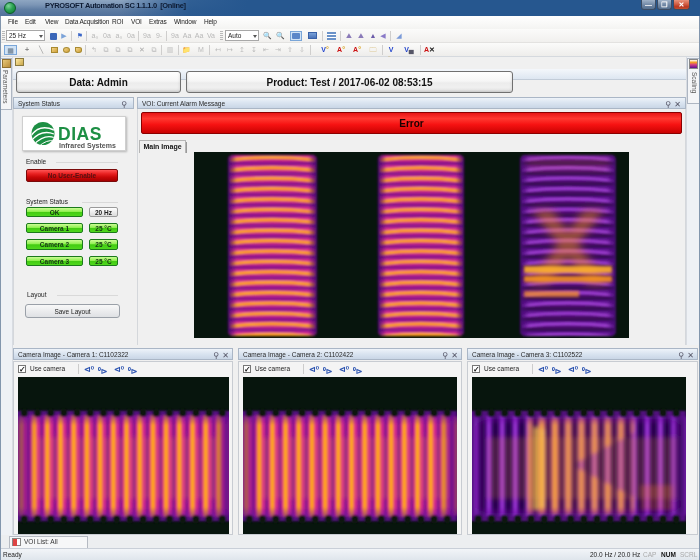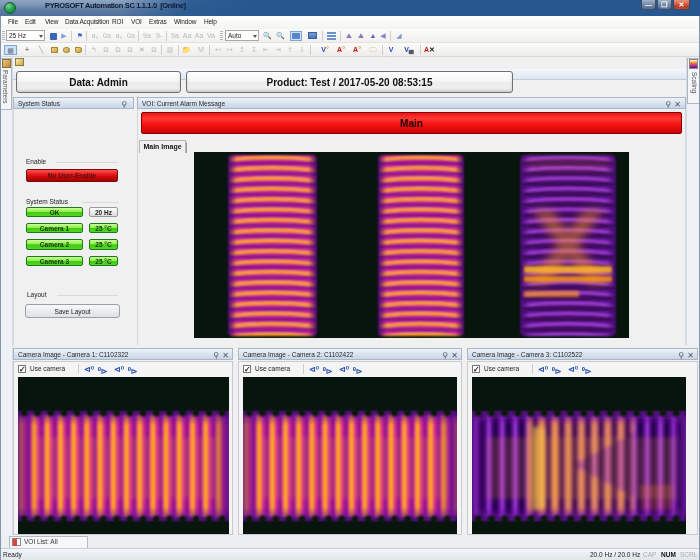--- a/index.html
+++ b/index.html
@@ -242,44 +242,63 @@
       <span>Scaling</span>
     </div>
   <div class="abs" id="rtabicon"></div>
 
   <div class="abs" id="titlepanel"></div>
   <div class="abs" id="titlepanelhead">
       <span>Title</span>
     </div>
   <div class="abs" id="tpicon"></div>
   <div class="abs bigbtn" style="left:16px; width:165px;">Data: Admin</div>
-  <div class="abs bigbtn" style="left:186px; width:327px;">Product: Test / 2017-05-20 08:53:15</div>
+  <div class="abs bigbtn" style="left:186px; width:327px;">Product: Test / 2017-06-02 08:53:15</div>
 
   <div class="abs phead" id="syshead">System Status<span class="pin" style="right:6px">⚲</span></div>
   <div class="abs" id="sysbody"></div>
+  <div class="abs" id="diasbox">
+    <svg width="102" height="33" viewBox="0 0 102 33">
+      <defs>
+          <clipPath id="dcirc">
+            <circle cx="20" cy="16.5" r="11.5"></circle>
+          </clipPath>
+        </defs>
+      <circle cx="20" cy="16.5" r="11.5" fill="#1d8f44"></circle>
+      <g clip-path="url(#dcirc)" stroke="#fff" fill="none">
+        <path d="M7 20 Q16 6 31 13" stroke-width="1.5"></path>
+        <path d="M8 24 Q18 12 31 17" stroke-width="1.3"></path>
+        <path d="M11 27.5 Q21 17 31 20.5" stroke-width="1.2"></path>
+        <path d="M15 30 Q24 22 31 24" stroke-width="1"></path>
+        <path d="M20 32 Q27 27 31.5 27.5" stroke-width="0.9"></path>
+      </g>
+      <text x="35" y="22.5" font-family="Liberation Sans" font-size="17.5" font-weight="bold" fill="#1d8f44" letter-spacing="0.5">DIAS</text>
+      <text x="36" y="31" font-family="Liberation Sans" font-size="7" font-weight="bold" fill="#555">Infrared Systems</text>
+    </svg>
+  </div>
   <div class="abs grplabel" style="left:26px; top:158px;">Enable</div>
   <div class="abs grpline" style="left:56px; top:162px; width:62px;"></div>
   <div class="abs" id="redbtn">No User-Enable</div>
   <div class="abs grplabel" style="left:26px; top:198px;">System Status</div>
   <div class="abs grpline" style="left:82px; top:202px; width:36px;"></div>
   <div class="abs gbtn" style="left:26px; top:207px; width:57px; height:10px; line-height:9px;">OK</div>
   <div class="abs" id="hzbtn" style="left:89px; top:207px; width:29px; height:10px; line-height:9px;">20 Hz</div>
   <div class="abs gbtn" style="left:26px; top:223px; width:57px; height:10px; line-height:9px;">Camera 1</div>
   <div class="abs gbtn" style="left:89px; top:223px; width:29px; height:10px; line-height:9px;">25 °C</div>
   <div class="abs gbtn" style="left:26px; top:239px; width:57px; height:11px; line-height:10px;">Camera 2</div>
   <div class="abs gbtn" style="left:89px; top:239px; width:29px; height:11px; line-height:10px;">25 °C</div>
   <div class="abs gbtn" style="left:26px; top:256px; width:57px; height:10px; line-height:9px;">Camera 3</div>
   <div class="abs gbtn" style="left:89px; top:256px; width:29px; height:10px; line-height:9px;">25 °C</div>
   <div class="abs grplabel" style="left:27px; top:291px;">Layout</div>
   <div class="abs grpline" style="left:57px; top:295px; width:61px;"></div>
   <div class="abs" id="savebtn">Save Layout</div>
 
   <div class="abs phead" id="voihead">VOI: Current Alarm Message<span class="pin" style="right:14px">⚲</span><span class="pin" style="right:4px">✕</span></div>
   <div class="abs" id="voibody"></div>
-  <div class="abs" id="errbar">Main</div>
+  <div class="abs" id="errbar">Error</div>
   <div class="abs" id="mainimgtab">Main Image</div>
   <div class="abs" id="tabline"></div>
 
   <div class="abs thermal" id="mainthermal" style="left:194px; top:152px; width:435px; height:186px;">
 <svg width="435" height="186" viewBox="0 0 435 186">
 <defs>
 <linearGradient id="mbase1" x1="0" y1="4" x2="0" y2="14.4" gradientUnits="userSpaceOnUse" spreadMethod="repeat">
 <stop offset="0" stop-color="#e03295"></stop>
             <stop offset="0.35" stop-color="#cb258e"></stop>
             <stop offset="0.6" stop-color="#a81c8e"></stop>

